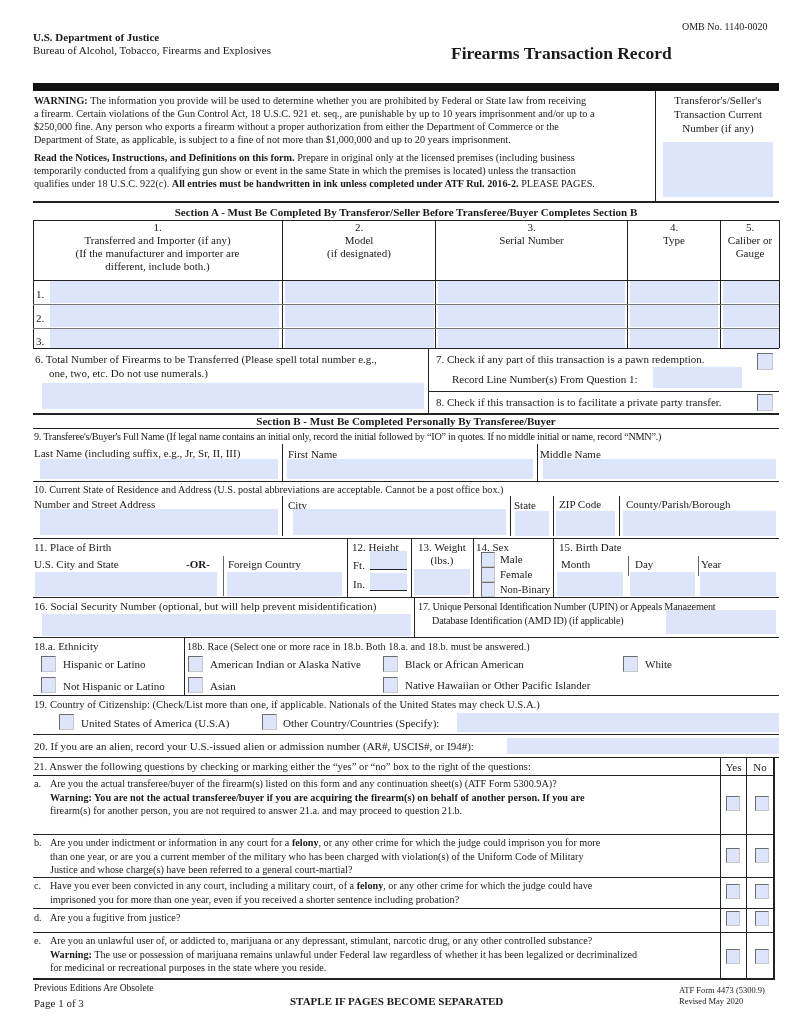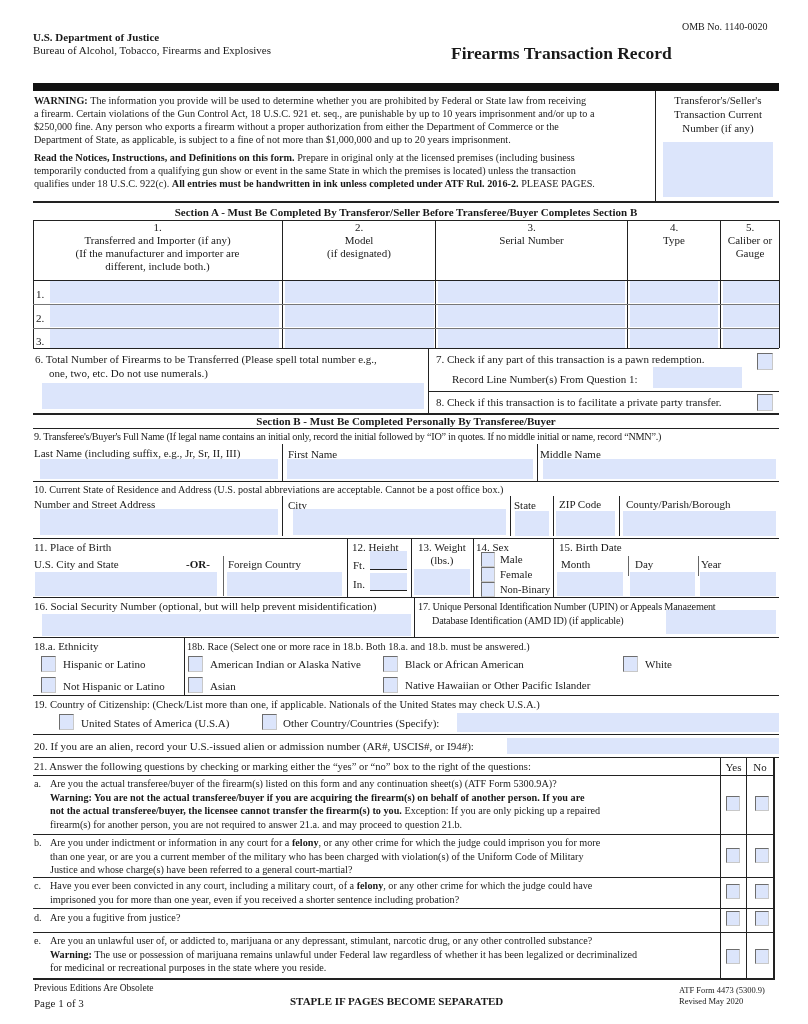--- a/index.html
+++ b/index.html
@@ -241,21 +241,20 @@
 <div class="vl" style="left:773px;top:757px;height:222px;width:2px;"></div>
 
 <div class="abs t" style="left:34px;top:760px;font-size:10.6px;">21.  Answer the following questions by checking or marking either the “yes” or “no” box to the right of the questions:</div>
 <div class="abs t center" style="left:721px;top:761px;width:25px;">Yes</div>
 <div class="abs t center" style="left:747px;top:761px;width:26px;">No</div>
 <div class="hl" style="left:33px;top:775px;width:742px;"></div>
 
 <div class="abs ts" style="left:34px;top:777px;width:680px;line-height:13.5px;">
   <div style="white-space:nowrap;"><span style="display:inline-block;width:16px;">a.</span><span>Are you the actual transferee/buyer of the firearm(s) listed on this form and any continuation sheet(s) (ATF Form 5300.9A)?</span></div>
   <div style="white-space:nowrap;padding-left:16px;" class="b">Warning:  You are not the actual transferee/buyer if you are acquiring the firearm(s) on behalf of another person.   If you are</div>
-  <div style="white-space:nowrap;padding-left:16px;"><span class="b">not the actual transferee/buyer, the licensee cannot transfer the firearm(s) to you.</span><span>  Exception: If you are only picking up a repaired</span></div>
   <div style="white-space:nowrap;padding-left:16px;">firearm(s) for another person, you are not required to answer 21.a. and may proceed to question 21.b.</div>
 </div>
 <div class="cb" style="left:726px;top:796px;"></div>
 <div class="cb" style="left:755px;top:796px;"></div>
 <div class="hl" style="left:33px;top:834px;width:742px;"></div>
 
 <div class="abs ts" style="left:34px;top:836px;line-height:13.5px;">
   <div style="white-space:nowrap;"><span style="display:inline-block;width:16px;">b.</span><span>Are you under indictment or information in any court for a </span><span class="b">felony</span><span>, or any other crime for which the judge could imprison you for more</span></div>
   <div style="white-space:nowrap;padding-left:16px;">than one year, or are you a current member of the military who has been charged with violation(s) of the Uniform Code of Military</div>
   <div style="white-space:nowrap;padding-left:16px;">Justice and whose charge(s) have been referred to a general court-martial?</div>

